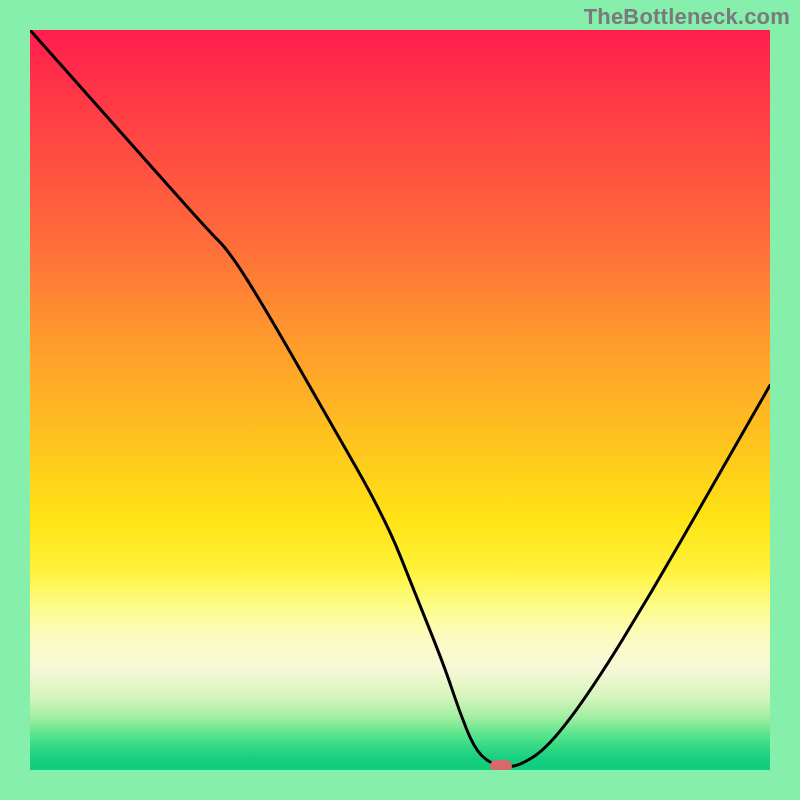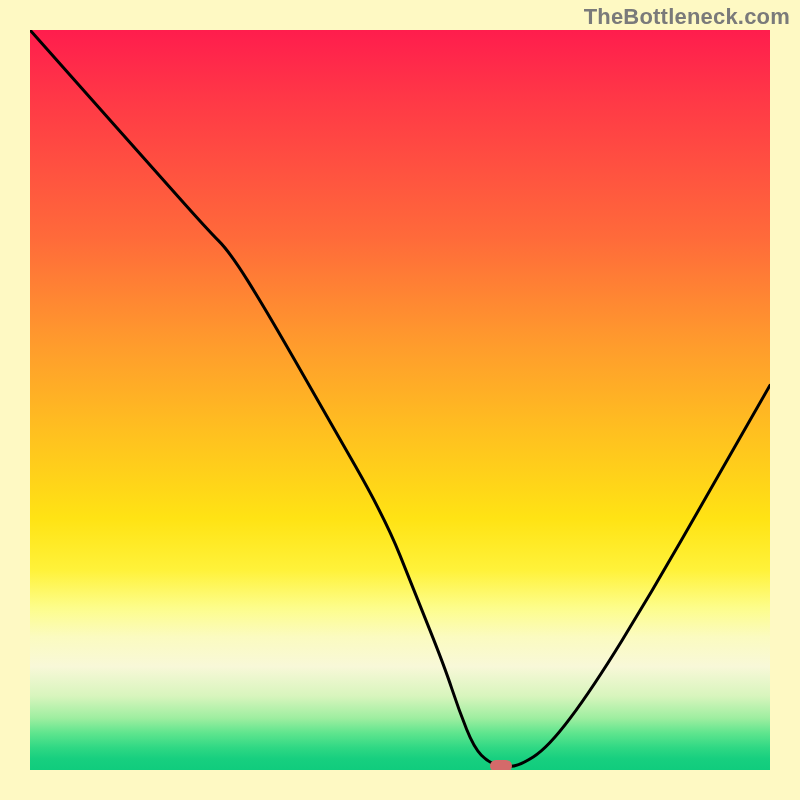--- a/index.html
+++ b/index.html
@@ -8,21 +8,21 @@
     width: 800px;
     height: 800px;
     background: #000;
     overflow: hidden;
     font-family: Arial, Helvetica, sans-serif;
   }
   .frame {
     position: relative;
     width: 800px;
     height: 800px;
-    background: #fef9c3;
+    background: #86efac;
   }
   .watermark {
     position: absolute;
     top: 4px;
     right: 10px;
     font-size: 22px;
     font-weight: 600;
     color: #7a7a7a;
     letter-spacing: 0.2px;
     z-index: 20;

